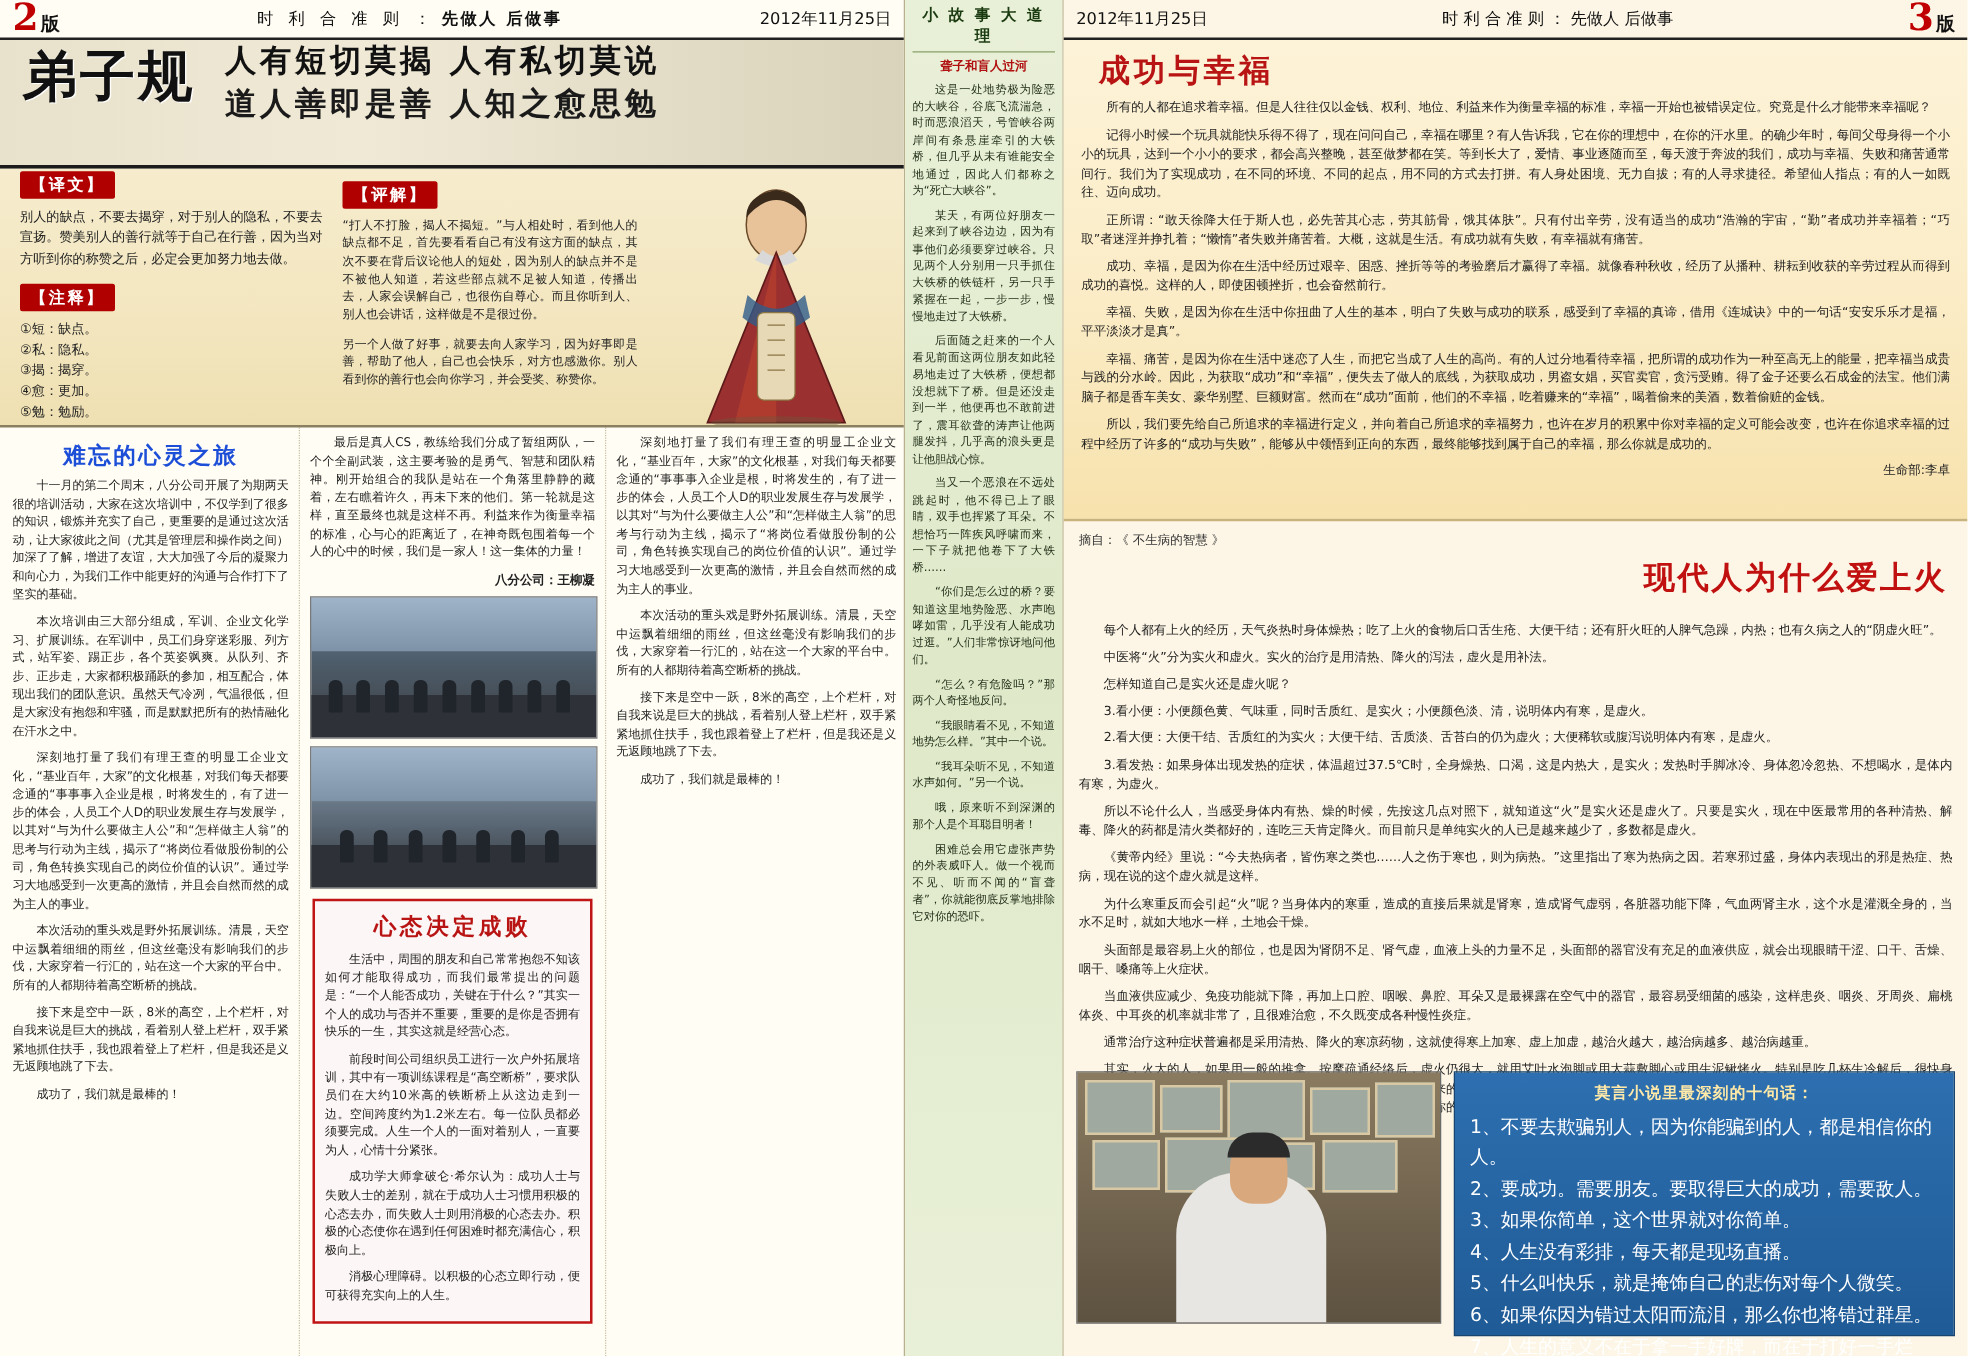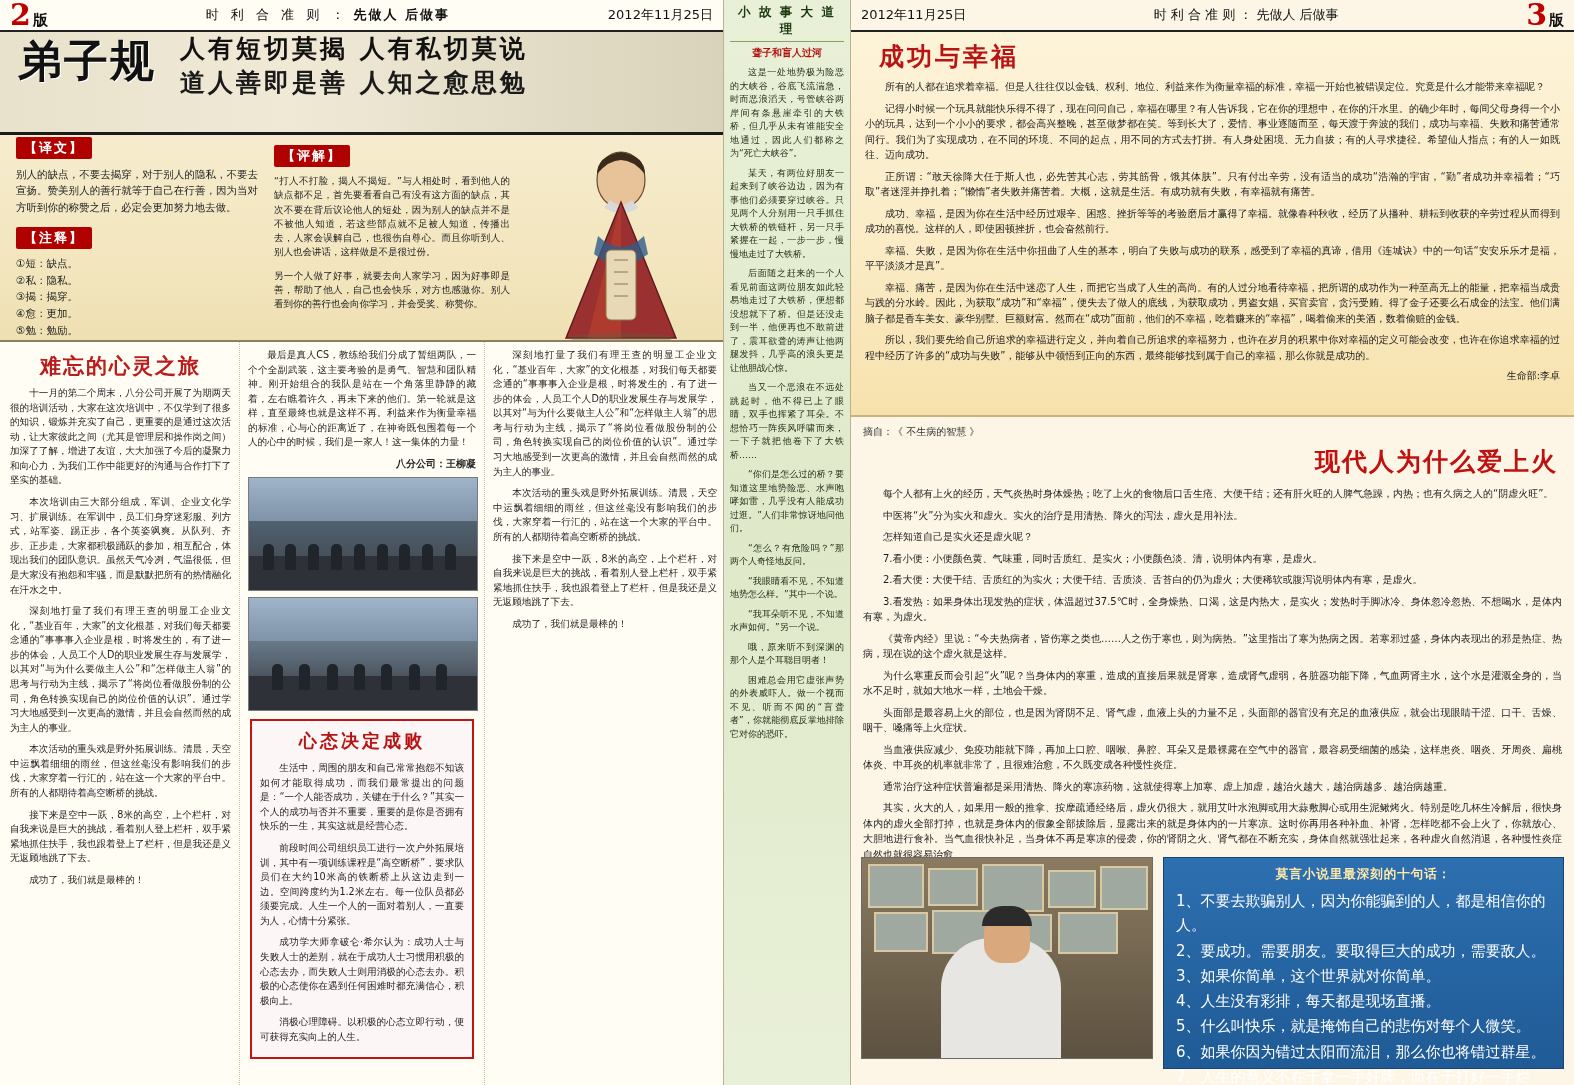--- a/index.html
+++ b/index.html
@@ -57,21 +57,21 @@
   .col-ping p{font-size:9.5px;line-height:1.5;color:#222;margin:7px 0 9px 0;text-align:justify;}
   .sage{width:200px;position:relative;}
   .sage svg{position:absolute;right:4px;bottom:0;}
 
   .lower{display:flex;height:745px;}
   .lcol{width:240px;padding:6px 8px 0 10px;box-sizing:border-box;border-right:1px dotted #c9c0a0;}
   .mcol{width:245px;padding:6px 8px 0 8px;box-sizing:border-box;border-right:1px dotted #c9c0a0;}
   .rcol{width:238px;padding:6px 6px 0 8px;box-sizing:border-box;}
   .art-title{
     text-align:center;font-family:"DejaVu Serif",serif;font-weight:bold;
-    font-size:21px;color:#b91c1c;letter-spacing:2px;margin:4px 0 6px 0;
+    font-size:18px;color:#1d4ed8;letter-spacing:2px;margin:4px 0 6px 0;
   }
   .body-text{font-size:9.6px;line-height:1.52;color:#1d1d1d;text-align:justify;text-indent:2em;margin:0 0 7px 0;}
   .byline{text-align:right;font-size:10px;color:#222;margin-top:6px;font-weight:bold;}
 
   .photo{width:100%;height:112px;margin:6px 0;border:1px solid #7a7a7a;position:relative;overflow:hidden;}
   .photo.p1{background:linear-gradient(180deg,#6b7f93 0%,#4e5d6b 45%,#3c3f42 100%);}
   .photo.p2{background:linear-gradient(180deg,#8fa0b4 0%,#5e6c7a 50%,#2f3338 100%);}
   .photo .ph-sky{position:absolute;left:0;right:0;top:0;height:38%;background:linear-gradient(180deg,#9fb4c9,#7e93a7);}
   .photo .ph-floor{position:absolute;left:0;right:0;bottom:0;height:30%;background:#2e3238;}
   .photo .ppl{position:absolute;bottom:18%;width:100%;height:45%;}
@@ -116,21 +116,21 @@
     font-family:"DejaVu Serif",serif;font-weight:bold;font-size:25px;color:#b81414;
     letter-spacing:3px;margin:2px 0 6px 14px;
   }
   .r-text{font-size:10px;line-height:1.55;color:#1c1c1c;text-align:justify;text-indent:2em;margin:0 0 6px 0;}
   .r-sign{text-align:right;font-size:10px;color:#222;margin-top:4px;}
 
   .r-mid{padding:6px 12px 0 12px;box-sizing:border-box;height:440px;}
   .r-quote{font-size:10px;color:#333;margin:2px 0 6px 0;}
   .r-title2{
     text-align:right;font-family:"DejaVu Serif",serif;font-weight:bold;font-size:25px;color:#c01010;
-    letter-spacing:2px;margin:0 4px 8px 0;
+    letter-spacing:2px;margin:0 4px 19px 0;
   }
   .r-bottom{display:flex;height:212px;padding:0 10px 0 10px;box-sizing:border-box;gap:10px;}
   .portrait{
     width:290px;height:200px;border:1px solid #6b6b6b;position:relative;overflow:hidden;
     background:linear-gradient(180deg,#7a6a52 0%,#6a5a44 55%,#4a3d2e 100%);
   }
   .portrait .wall{position:absolute;inset:0;background:linear-gradient(180deg,#8a7b60,#5d5140);}
   .portrait .frames{position:absolute;top:6px;left:6px;right:6px;height:95px;}
   .portrait .frames i{position:absolute;border:2px solid #d8c9a4;background:#9fa9a0;}
   .portrait .man{
@@ -320,23 +320,24 @@
       <p class="r-text">所以，我们要先给自己所追求的幸福进行定义，并向着自己所追求的幸福努力，也许在岁月的积累中你对幸福的定义可能会改变，也许在你追求幸福的过程中经历了许多的“成功与失败”，能够从中领悟到正向的东西，最终能够找到属于自己的幸福，那么你就是成功的。</p>
       <div class="r-sign">生命部:李卓</div>
     </div>
 
     <div class="r-mid">
       <div class="r-quote">摘自：《 不生病的智慧 》</div>
       <div class="r-title2">现代人为什么爱上火</div>
       <p class="r-text">每个人都有上火的经历，天气炎热时身体燥热；吃了上火的食物后口舌生疮、大便干结；还有肝火旺的人脾气急躁，内热；也有久病之人的“阴虚火旺”。</p>
       <p class="r-text">中医将“火”分为实火和虚火。实火的治疗是用清热、降火的泻法，虚火是用补法。</p>
       <p class="r-text">怎样知道自己是实火还是虚火呢？</p>
-      <p class="r-text">7.看小便：小便颜色黄、气味重，同时舌质红、是实火；小便颜色淡、清，说明体内有寒，是虚火。</p>
+      <p class="r-text">3.看小便：小便颜色黄、气味重，同时舌质红、是实火；小便颜色淡、清，说明体内有寒，是虚火。</p>
       <p class="r-text">2.看大便：大便干结、舌质红的为实火；大便干结、舌质淡、舌苔白的仍为虚火；大便稀软或腹泻说明体内有寒，是虚火。</p>
       <p class="r-text">3.看发热：如果身体出现发热的症状，体温超过37.5℃时，全身燥热、口渴，这是内热大，是实火；发热时手脚冰冷、身体忽冷忽热、不想喝水，是体内有寒，为虚火。</p>
+      <p class="r-text">所以不论什么人，当感受身体内有热、燥的时候，先按这几点对照下，就知道这“火”是实火还是虚火了。只要是实火，现在中医最常用的各种清热、解毒、降火的药都是清火类都好的，连吃三天肯定降火。而目前只是单纯实火的人已是越来越少了，多数都是虚火。</p>
       <p class="r-text">《黄帝内经》里说：“今夫热病者，皆伤寒之类也……人之伤于寒也，则为病热。”这里指出了寒为热病之因。若寒邪过盛，身体内表现出的邪是热症、热病，现在说的这个虚火就是这样。</p>
       <p class="r-text">为什么寒重反而会引起“火”呢？当身体内的寒重，造成的直接后果就是肾寒，造成肾气虚弱，各脏器功能下降，气血两肾主水，这个水是灌溉全身的，当水不足时，就如大地水一样，土地会干燥。</p>
       <p class="r-text">头面部是最容易上火的部位，也是因为肾阴不足、肾气虚，血液上头的力量不足，头面部的器官没有充足的血液供应，就会出现眼睛干涩、口干、舌燥、咽干、嗓痛等上火症状。</p>
       <p class="r-text">当血液供应减少、免疫功能就下降，再加上口腔、咽喉、鼻腔、耳朵又是最裸露在空气中的器官，最容易受细菌的感染，这样患炎、咽炎、牙周炎、扁桃体炎、中耳炎的机率就非常了，且很难治愈，不久既变成各种慢性炎症。</p>
       <p class="r-text">通常治疗这种症状普遍都是采用清热、降火的寒凉药物，这就使得寒上加寒、虚上加虚，越治火越大，越治病越多、越治病越重。</p>
       <p class="r-text">其实，火大的人，如果用一般的推拿、按摩疏通经络后，虚火仍很大，就用艾叶水泡脚或用大蒜敷脚心或用生泥鳅烤火。特别是吃几杯生冷解后，很快身体内的虚火全部打掉，也就是身体内的假象全部拔除后，显露出来的就是身体内的一片寒凉。这时你再用各种补血、补肾，怎样吃都不会上火了，你就放心、大胆地进行食补。当气血很快补足，当身体不再是寒凉的侵袭，你的肾阴之火、肾气都在不断充实，身体自然就强壮起来，各种虚火自然消退，各种慢性炎症自然也就很容易治愈。</p>
       <p class="r-text"></p>
       <p class="r-text"></p>
     </div>
 

